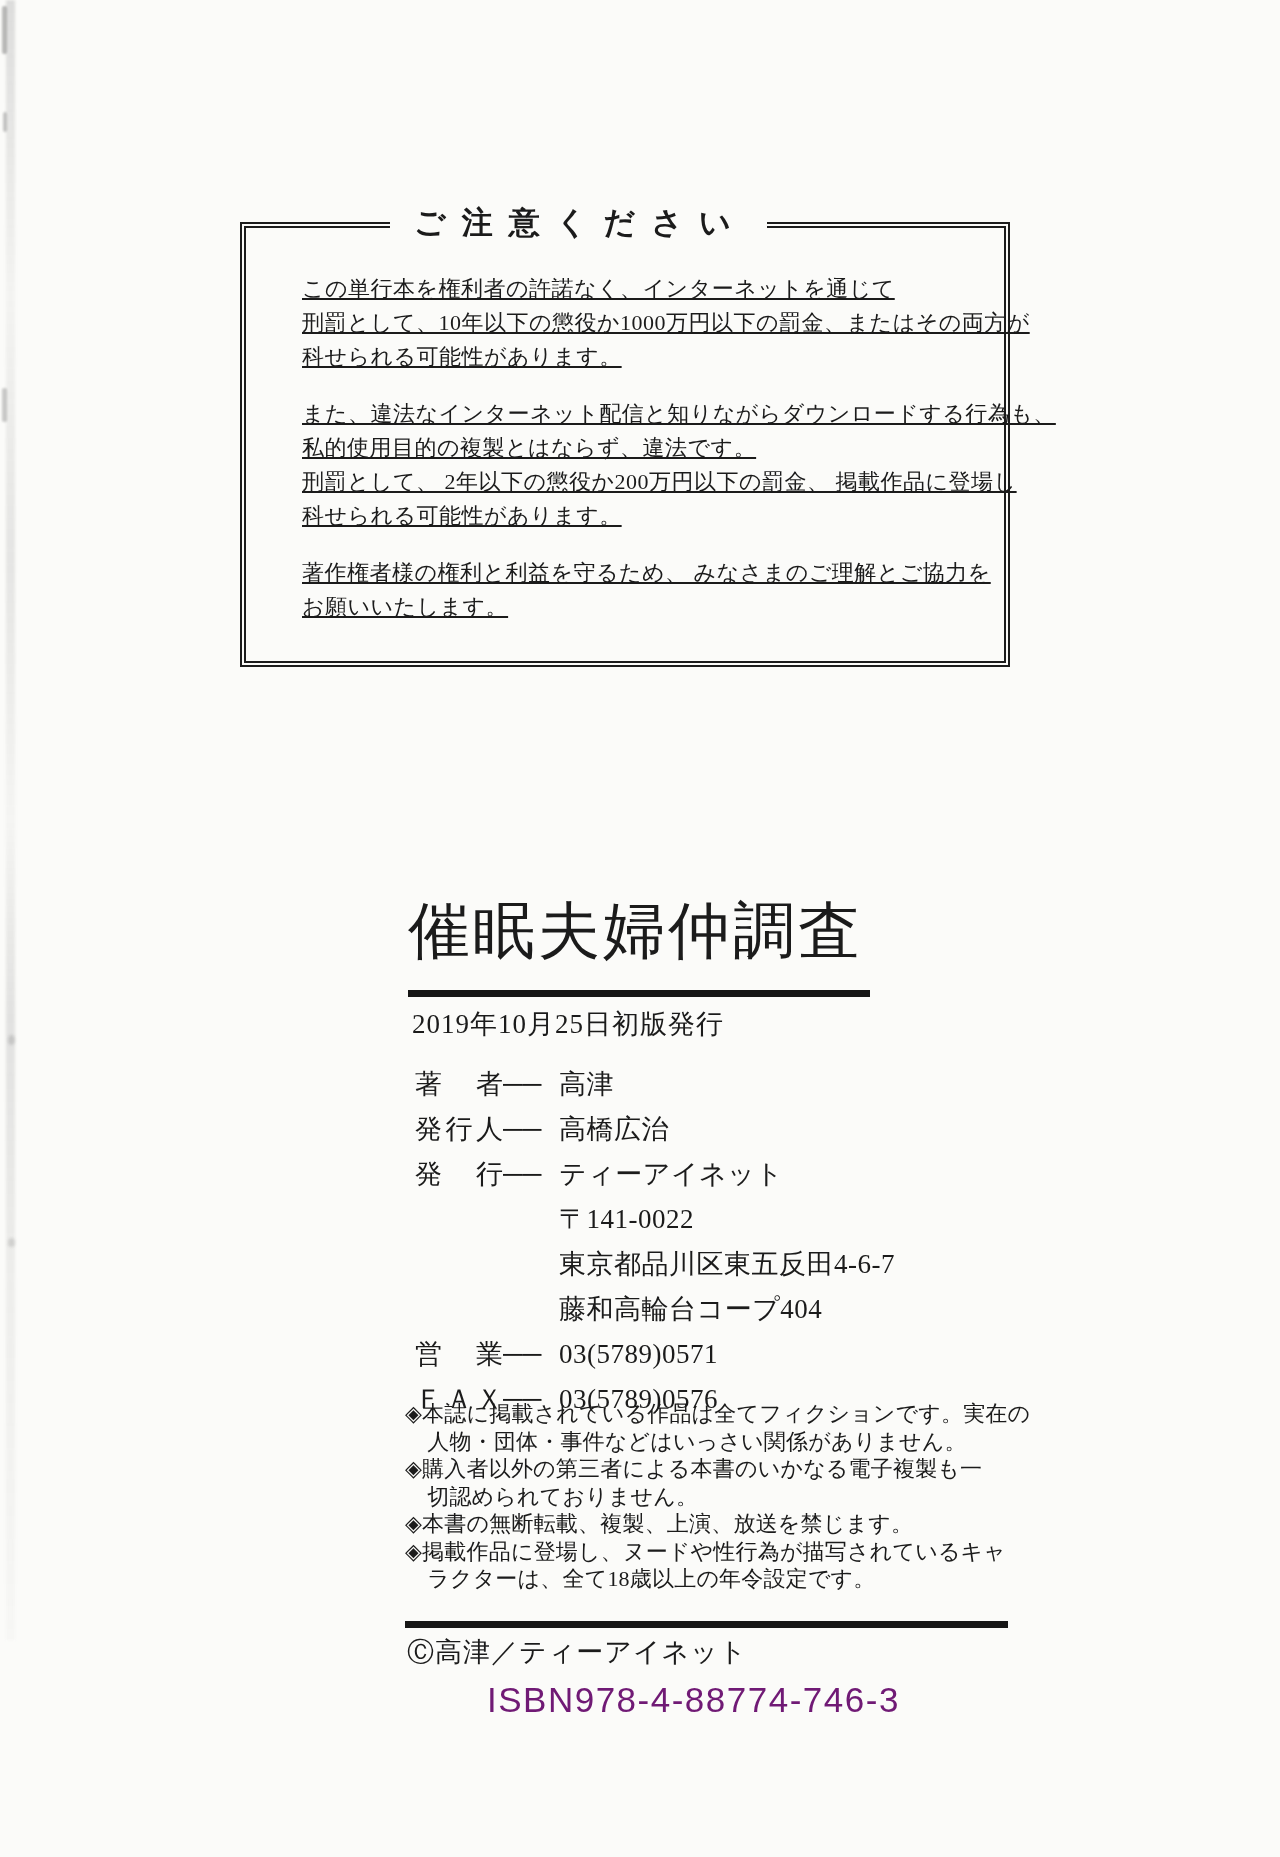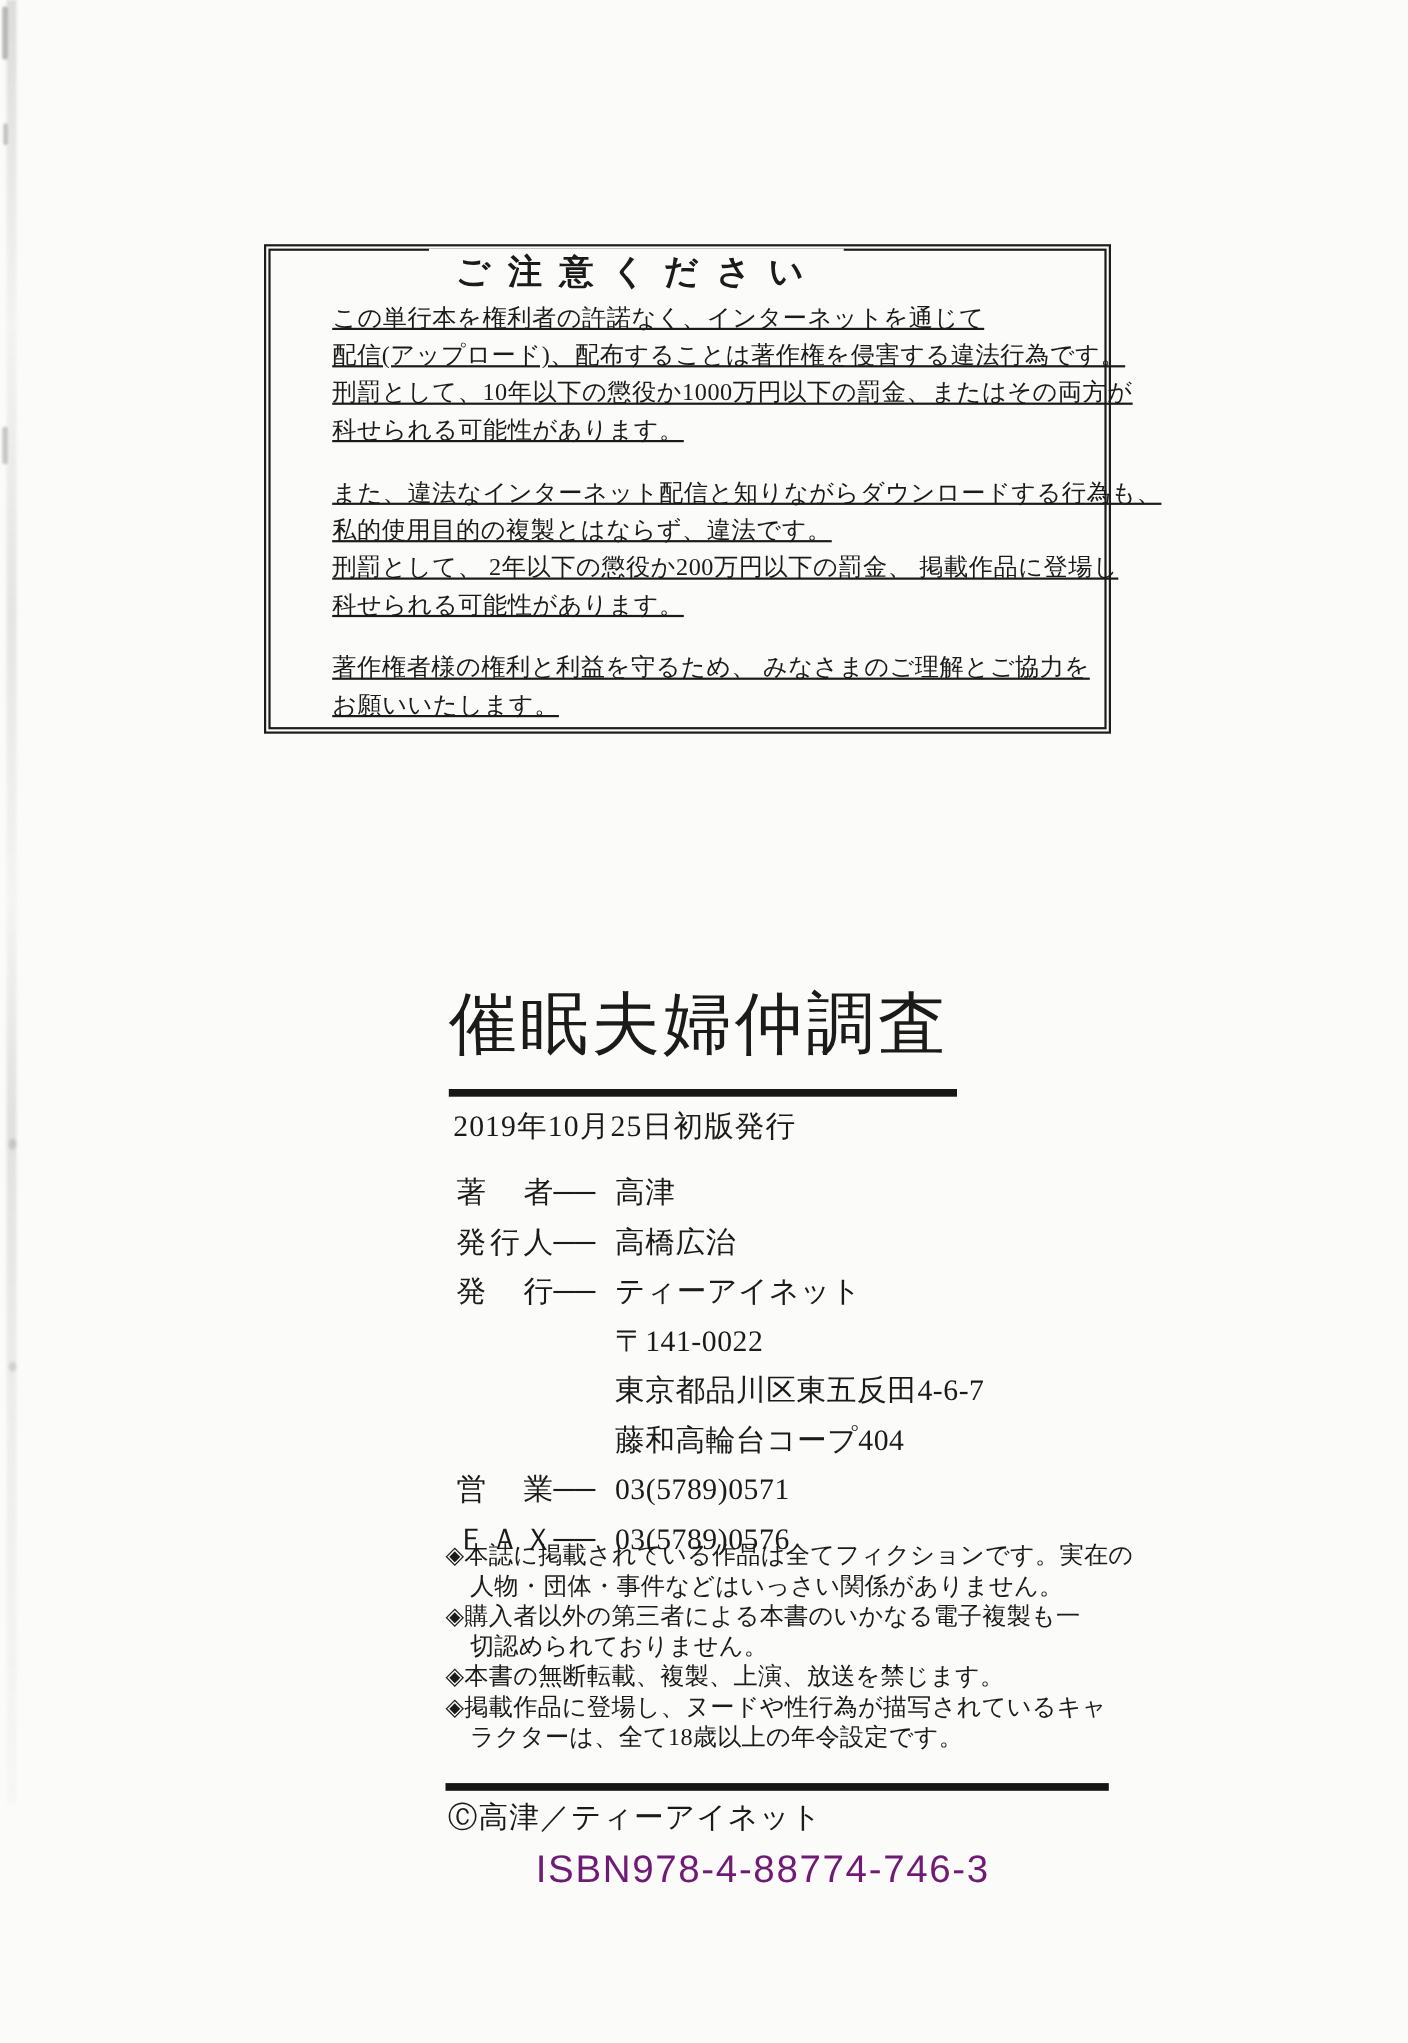--- a/index.html
+++ b/index.html
@@ -42,21 +42,20 @@
   }
   .notice-box::after{
     content:"";position:absolute;inset:2px;border:2px solid #1c1c1c;pointer-events:none;
   }
   .notice-heading{
     position:absolute;top:-22px;left:148px;z-index:2;
     background:#fbfbf9;
     padding:0 20px 0 24px;
     font-size:31px;font-weight:600;letter-spacing:16px;
     white-space:nowrap;
-    margin-top:24px;
   }
   .notice-body{
     position:absolute;left:60px;top:48px;right:16px;z-index:1;text-decoration:underline;
   }
   .notice-body .text-line{
     font-size:22px;line-height:34px;letter-spacing:.5px;white-space:nowrap;
   }
   .notice-body .text-line.gap{height:23px;}
 
   
@@ -99,21 +98,20 @@
   <div class="scan-mark-a"></div>
   <div class="scan-mark-b"></div>
   <div class="scan-mark-c"></div>
   <div class="scan-mark-d"></div>
   <div class="scan-mark-e"></div>
 
   <div class="notice-box">
     <div class="notice-heading">ご注意ください</div>
     <div class="notice-body">
         <div class="text-line">この単行本を権利者の許諾なく、インターネットを通じて</div>
-        <div class="text-line">配信(アップロード)、配布することは著作権を侵害する違法行為です。</div>
         <div class="text-line">刑罰として、10年以下の懲役か1000万円以下の罰金、またはその両方が</div>
         <div class="text-line">科せられる可能性があります。</div>
         <div class="text-line gap"></div>
         <div class="text-line">また、違法なインターネット配信と知りながらダウンロードする行為も、</div>
         <div class="text-line">私的使用目的の複製とはならず、違法です。</div>
         <div class="text-line">刑罰として、 2年以下の懲役か200万円以下の罰金、 掲載作品に登場し</div>
         <div class="text-line">科せられる可能性があります。</div>
         <div class="text-line gap"></div>
         <div class="text-line">著作権者様の権利と利益を守るため、 みなさまのご理解とご協力を</div>
         <div class="text-line">お願いいたします。</div>

